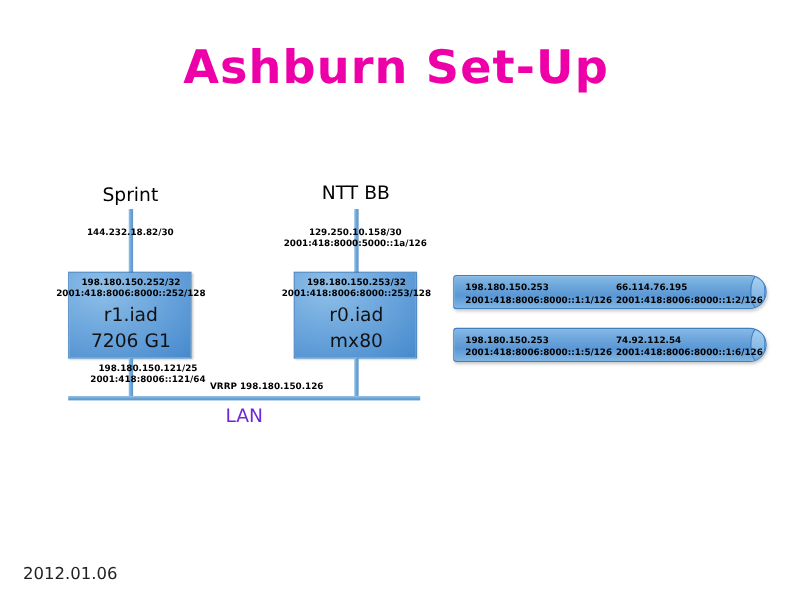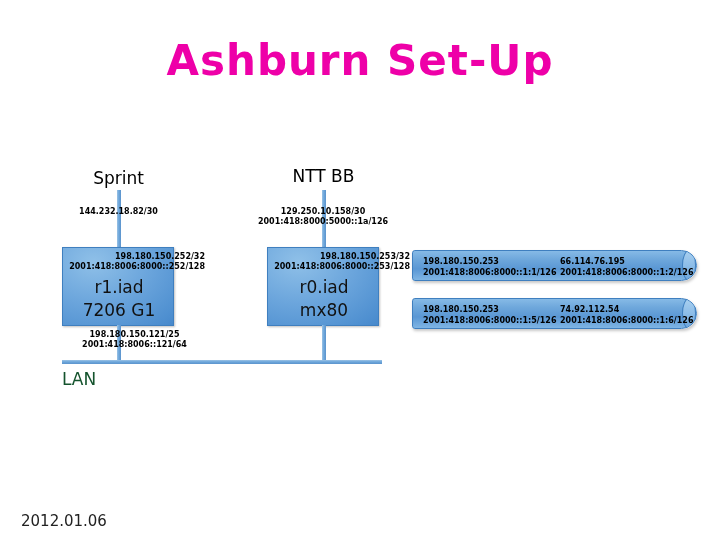--- a/index.html
+++ b/index.html
@@ -101,21 +101,21 @@
   .router-addr {
     position: absolute;
     left: -30px;
     top: 4px;
     width: 172px;
     font-family: "DejaVu Sans", sans-serif;
     font-size: 8px;
     font-weight: bold;
     line-height: 10px;
     color: #000000;
-    text-align: right;
+    text-align: center;
     white-space: nowrap;
   }
   .router-name {
     position: absolute;
     left: 0;
     top: 28px;
     width: 112px;
     text-align: center;
     font-family: "DejaVu Sans", sans-serif;
     font-size: 17px;
@@ -131,23 +131,24 @@
     top: 360px;
     width: 320px;
     height: 4px;
     background: linear-gradient(to bottom, #9cc3e5 0%, #6fa8dc 45%, #5b93cc 100%);
   }
   #lan-label {
     position: absolute;
     left: 62px;
     top: 369px;
     width: 320px;
+    text-align: center;
     font-family: "DejaVu Sans", sans-serif;
     font-size: 17px;
-    color: #14532d;
+    color: #6d28d9;
   }
 
   
   .cyl {
     position: absolute;
     left: 412px;
     width: 285px;
     height: 31px;
     border: 1px solid #3f7fbf;
     border-radius: 3px 16px 16px 3px;
@@ -217,20 +218,21 @@
   <div class="router" id="router-r0">
     <div class="router-addr">198.180.150.253/32<br>2001:418:8006:8000::253/128</div>
     <div class="router-name"><span>r0.iad</span><br><span>mx80</span></div>
   </div>
 
   <div class="vbar" id="vbar-r1-down"></div>
   <div class="vbar" id="vbar-r0-down"></div>
 
   <div class="addr" id="lan-addr-left">198.180.150.121/25<br>2001:418:8006::121/64</div>
 
+  <div id="vrrp-label">VRRP 198.180.150.126</div>
 
   <div id="lan-bus"></div>
   <div id="lan-label">LAN</div>
 
   <div class="cyl" id="cyl-1">
     <div class="cyl-cap"></div>
     <div class="cyl-text cyl-left">198.180.150.253<br>2001:418:8006:8000::1:1/126</div>
     <div class="cyl-text cyl-right">66.114.76.195<br>2001:418:8006:8000::1:2/126</div>
   </div>
 

